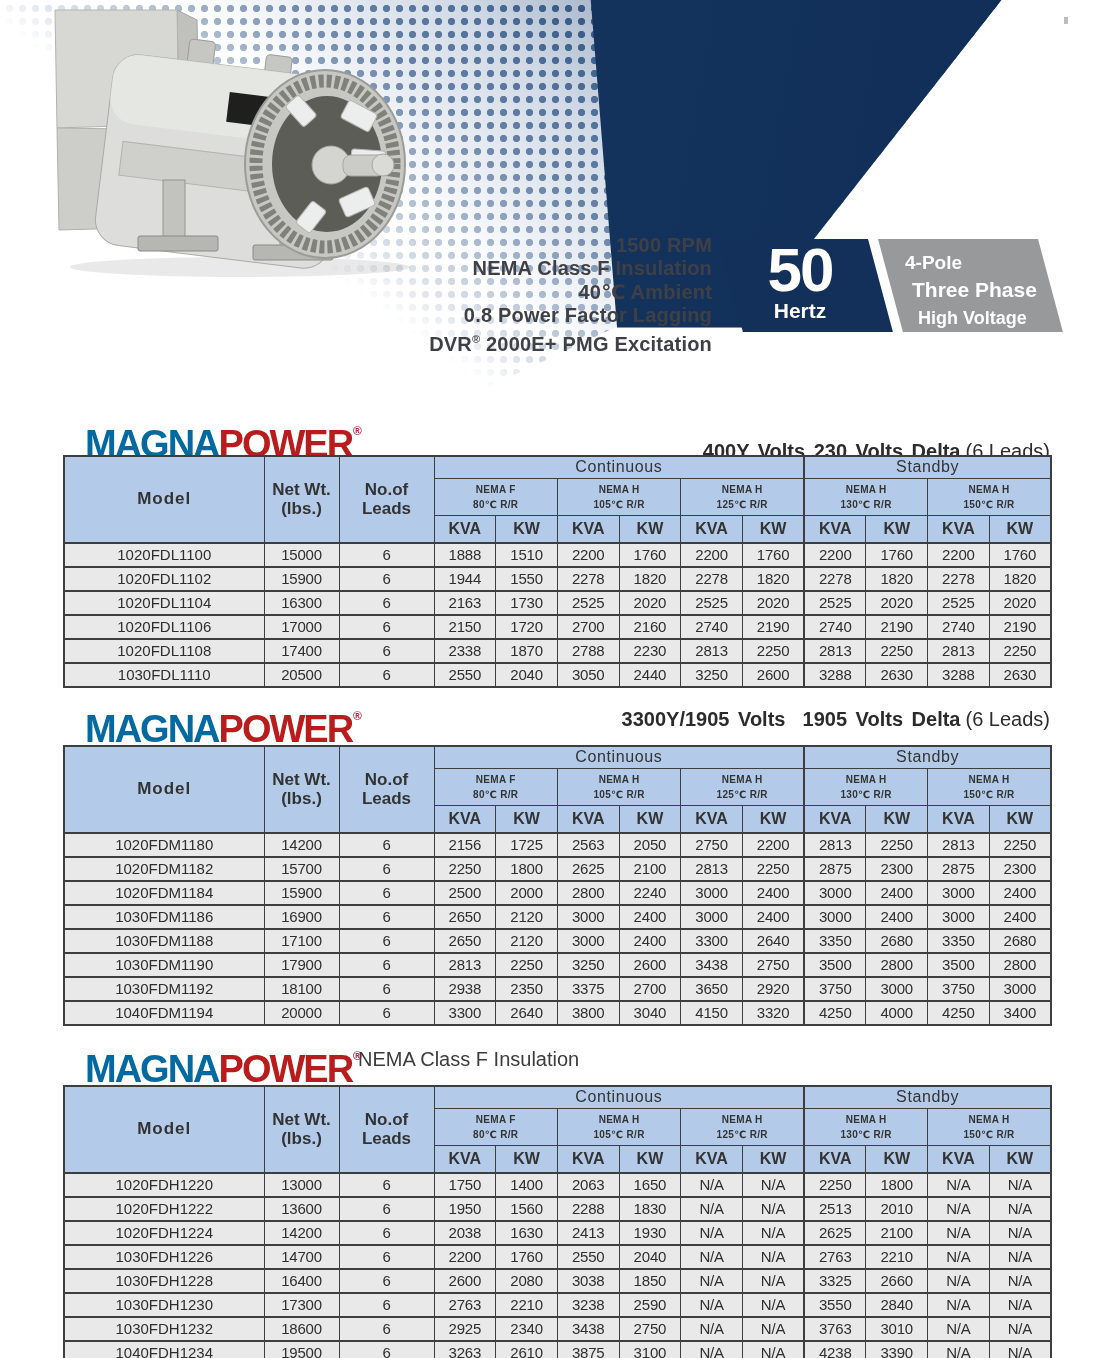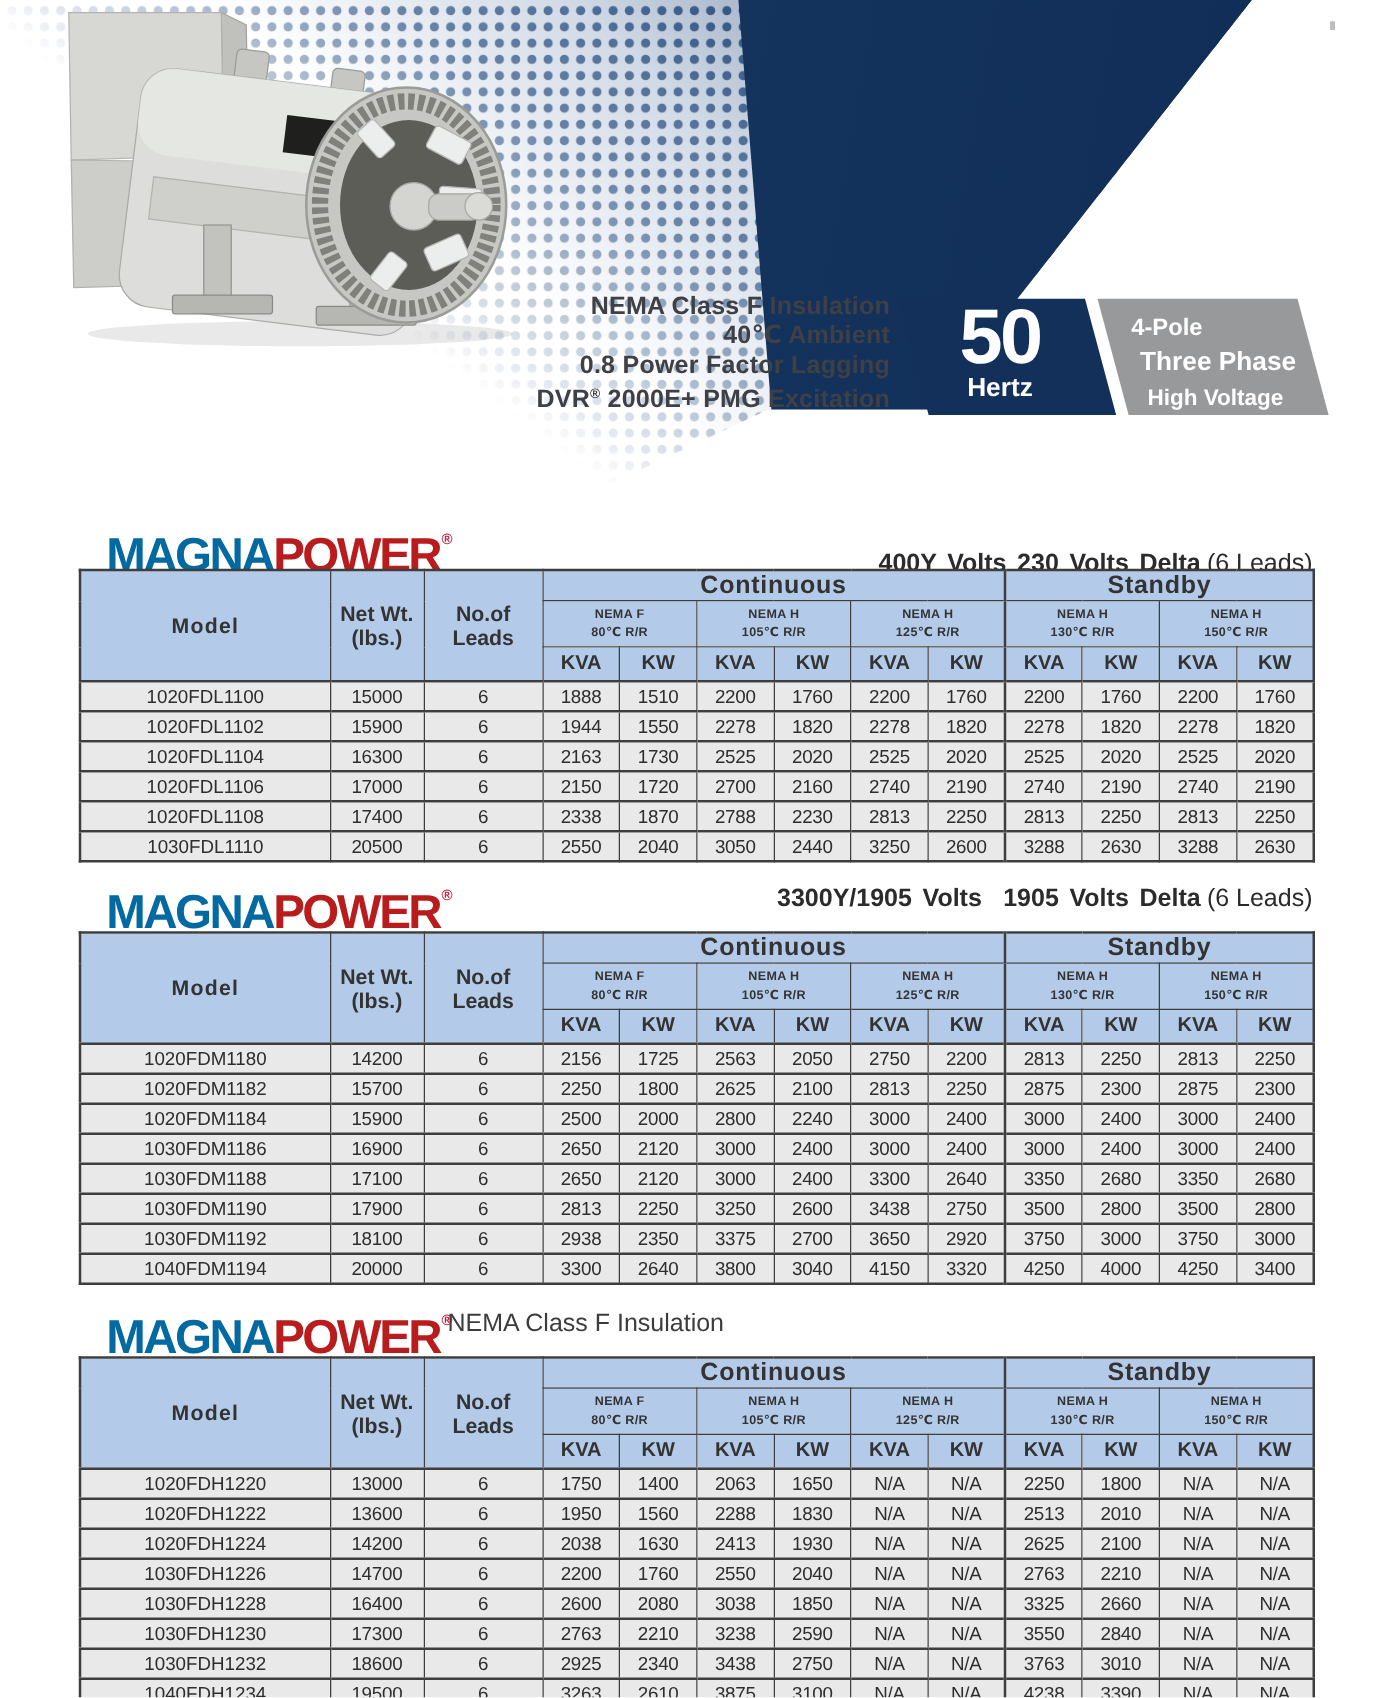--- a/index.html
+++ b/index.html
@@ -59,21 +59,21 @@
   table.spec{position:absolute;left:63px;width:987px;border-collapse:collapse;table-layout:fixed;}
   table.spec th,table.spec td{
     border:1.5px solid #3e3e3e;padding:0;text-align:center;vertical-align:middle;
     overflow:hidden;
   }
   table.spec td{border-top-width:2px;}
   table.spec{border:2.5px solid #3e3e3e;}
   table.spec thead th{background:#b3cbe9;color:#333;}
   table.spec tbody td{background:#e9e9e9;font-size:15px;color:#2e2e2e;height:22px;letter-spacing:-.2px;}
   .h-r1{height:22px;}
-  .h-duty{font-size:20px;font-weight:700;letter-spacing:.6px;}
+  .h-duty{font-size:16px;font-weight:400;letter-spacing:.6px;}
   .h-model{font-size:17px;font-weight:600;letter-spacing:1px;margin-top:12px;}
   .h-two div{font-size:17px;font-weight:600;line-height:19px;}
   .h-nema{height:36px;}
   .h-nema div{font-size:10px;font-weight:700;line-height:15px;letter-spacing:.3px;}
   .h-unit{height:26px;font-size:16px;font-weight:600;}
   .sep-l{border-left-width:2.5px !important;}
   .c-model{letter-spacing:0 !important;}
   #table1{top:455px;} #table2{top:745px;} #table3{top:1085px;}
   #logo1{top:410px;} #logo2{top:695px;} #logo3{top:1035px;}
   #title1{top:440px;} #title2{top:708px;} #title3{top:1048px;}
@@ -123,20 +123,21 @@
         <rect x="316" y="188" width="32" height="20" rx="3" transform="rotate(-24 332 198)"></rect>
         <rect x="272" y="204" width="28" height="18" rx="3" transform="rotate(-52 286 213)"></rect>
         <rect x="262" y="98" width="28" height="18" rx="3" transform="rotate(48 276 107)"></rect>
       </g>
       <circle cx="306" cy="161" r="19" fill="#d4d5d0" stroke="#a7a8a3"></circle>
       <rect x="318" y="151" width="42" height="21" rx="8" fill="#cbccc7" stroke="#a7a8a3"></rect>
       <circle cx="358" cy="161" r="11" fill="#dadbd6" stroke="#a7a8a3"></circle>
     </svg>
 
     <div class="specs">
+        <div class="line line-0">1500 RPM</div>
         <div class="line line-1">NEMA Class F Insulation</div>
         <div class="line line-2">40℃ Ambient</div>
         <div class="line line-3">0.8 Power Factor Lagging</div>
         <div class="line line-4">DVR<sup>®</sup> 2000E+ PMG Excitation</div>
       </div>
 
     <div class="badge badge-navy">
       <div class="unskew">
         <div class="hz-value">50</div>
         <div class="hz-unit">Hertz</div>

